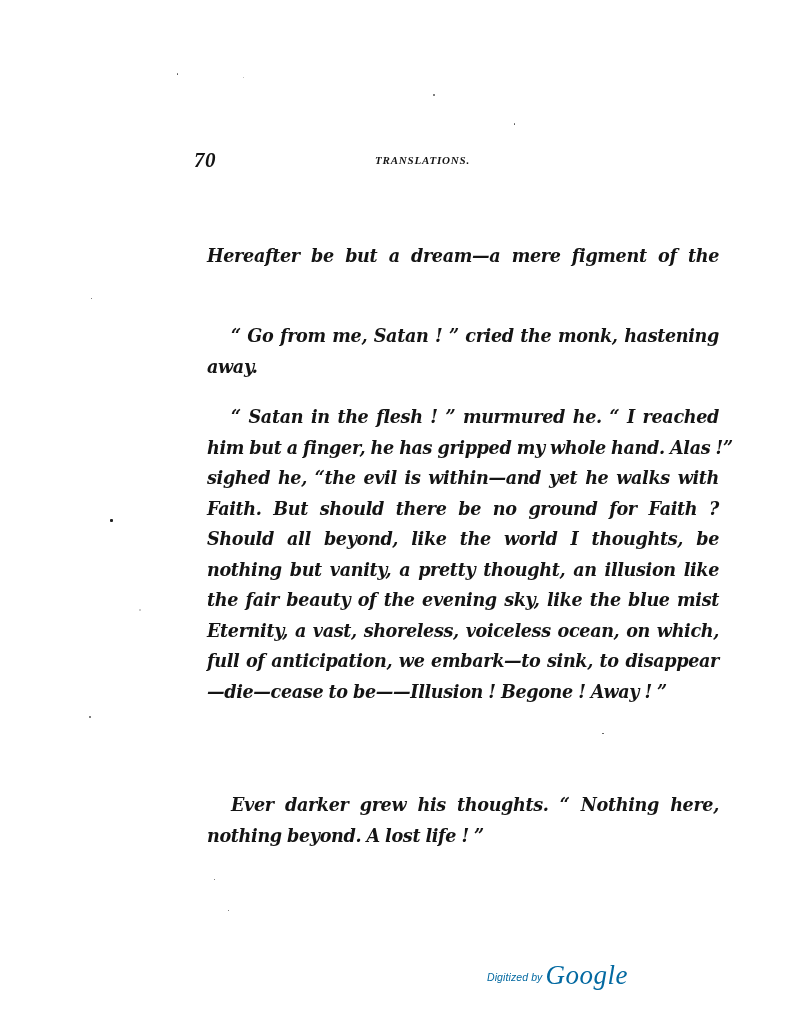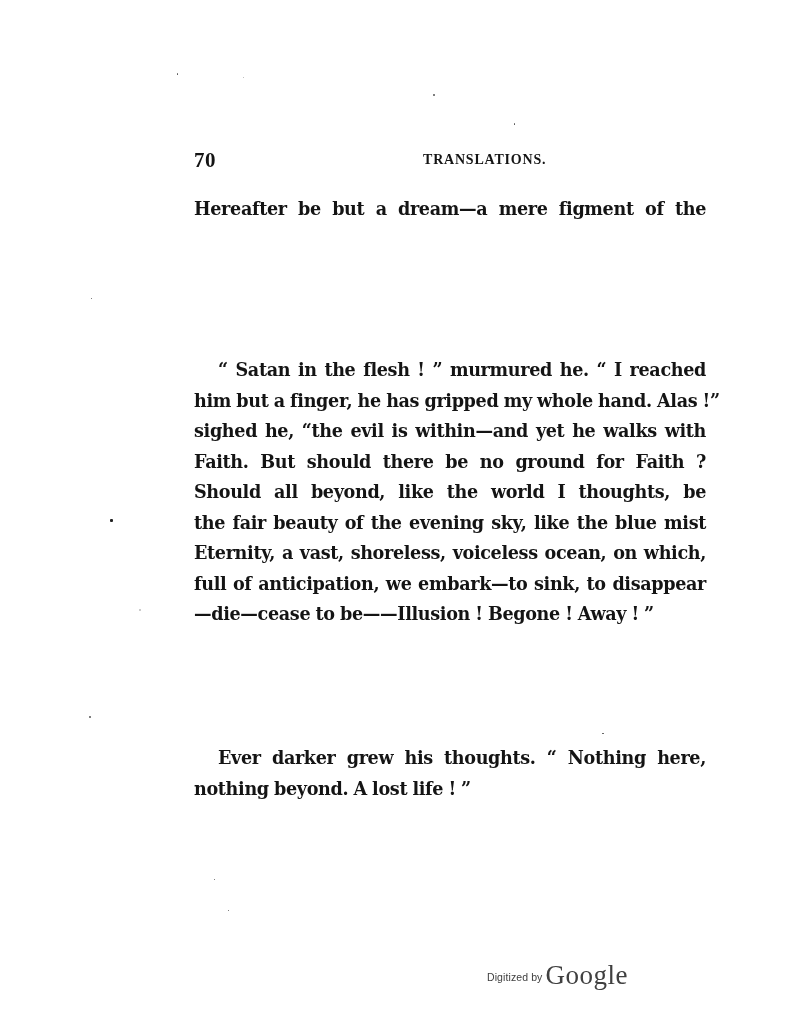--- a/index.html
+++ b/index.html
@@ -11,21 +11,21 @@
       width: 790px;
       height: 1015px;
       position: relative;
       overflow: hidden;
       font-family: "DejaVu Serif", "Liberation Serif", serif;
       color: #141414;
     }
     .page {
       position: absolute;
       left: 0; top: 0;
-      width: 761px; height: 1015px;
+      width: 761px; height: 1015px; font-style: italic;
     }
     .header {
       position: absolute;
       left: 194px;
       top: 148px;
       width: 512px;
       height: 24px;
     }
     .page-number {
       position: absolute;
@@ -36,29 +36,29 @@
       font-size: 21px;
       line-height: 24px;
       letter-spacing: 0.5px;
     }
     .running-head {
       position: absolute;
       left: 181px;
       top: 3px;
       font-family: "Liberation Serif", serif;
       font-weight: bold;
-      font-size: 14px;
+      font-size: 11px;
       line-height: 18px;
       letter-spacing: 0.8px;
-      margin-left: 48px;
     }
     .body-text {
       position: absolute;
-      left: 194px;
+      left: 207px;
       width: 512px;
+      margin-top: 47px;
     }
     .line {
       display: block;
       height: 30.5px;
       font-family: "DejaVu Serif", serif;
       font-size: 17.6px;
       line-height: 30.5px;
       white-space: nowrap;
       text-align: justify;
       text-align-last: justify;
@@ -76,21 +76,21 @@
     .para-2 { top: 274px; }
     .para-3 { top: 355px; }
     .para-4 { top: 743px; }
     .para-5 { top: 828px; }
 
     .footer-mark {
       position: absolute;
       left: 487px;
       top: 960px;
       height: 30px;
-      color: #404040;
+      color: #0369a1;
       white-space: nowrap;
     }
     .footer-mark .small {
       font-family: "Liberation Sans", sans-serif;
       font-size: 10.5px;
       vertical-align: 3px;
       margin-right: 3px;
       letter-spacing: 0.1px;
     }
     .footer-mark .big {
@@ -111,27 +111,32 @@
 
   <div class="header">
     <span class="page-number">70</span>
     <span class="running-head">TRANSLATIONS.</span>
   </div>
 
   <div class="body-text para-1">
     <span class="line">Hereafter be but a dream—a mere figment of the</span>
   </div>
 
+  <div class="body-text para-2">
+    <span class="line indent">“ Go from me, Satan ! ” cried the monk, hastening</span>
+    <span class="line last">away.</span>
+  </div>
 
   <div class="body-text para-3">
     <span class="line indent">“ Satan in the flesh ! ” murmured he. “ I reached</span>
     <span class="line">him but a finger, he has gripped my whole hand. Alas !”</span>
     <span class="line">sighed he, “the evil is within—and yet he walks with</span>
     <span class="line">Faith. But should there be no ground for Faith ?</span>
     <span class="line">Should all beyond, like the world I thoughts, be</span>
+    <span class="line">nothing but vanity, a pretty thought, an illusion like</span>
     <span class="line">the fair beauty of the evening sky, like the blue mist</span>
     <span class="line">Eternity, a vast, shoreless, voiceless ocean, on which,</span>
     <span class="line">full of anticipation, we embark—to sink, to disappear</span>
     <span class="line last">—die—cease to be——Illusion ! Begone ! Away ! ”</span>
   </div>
 
   <div class="body-text para-4">
     <span class="line indent">Ever darker grew his thoughts. “ Nothing here,</span>
     <span class="line last">nothing beyond. A lost life ! ”</span>
   </div>

